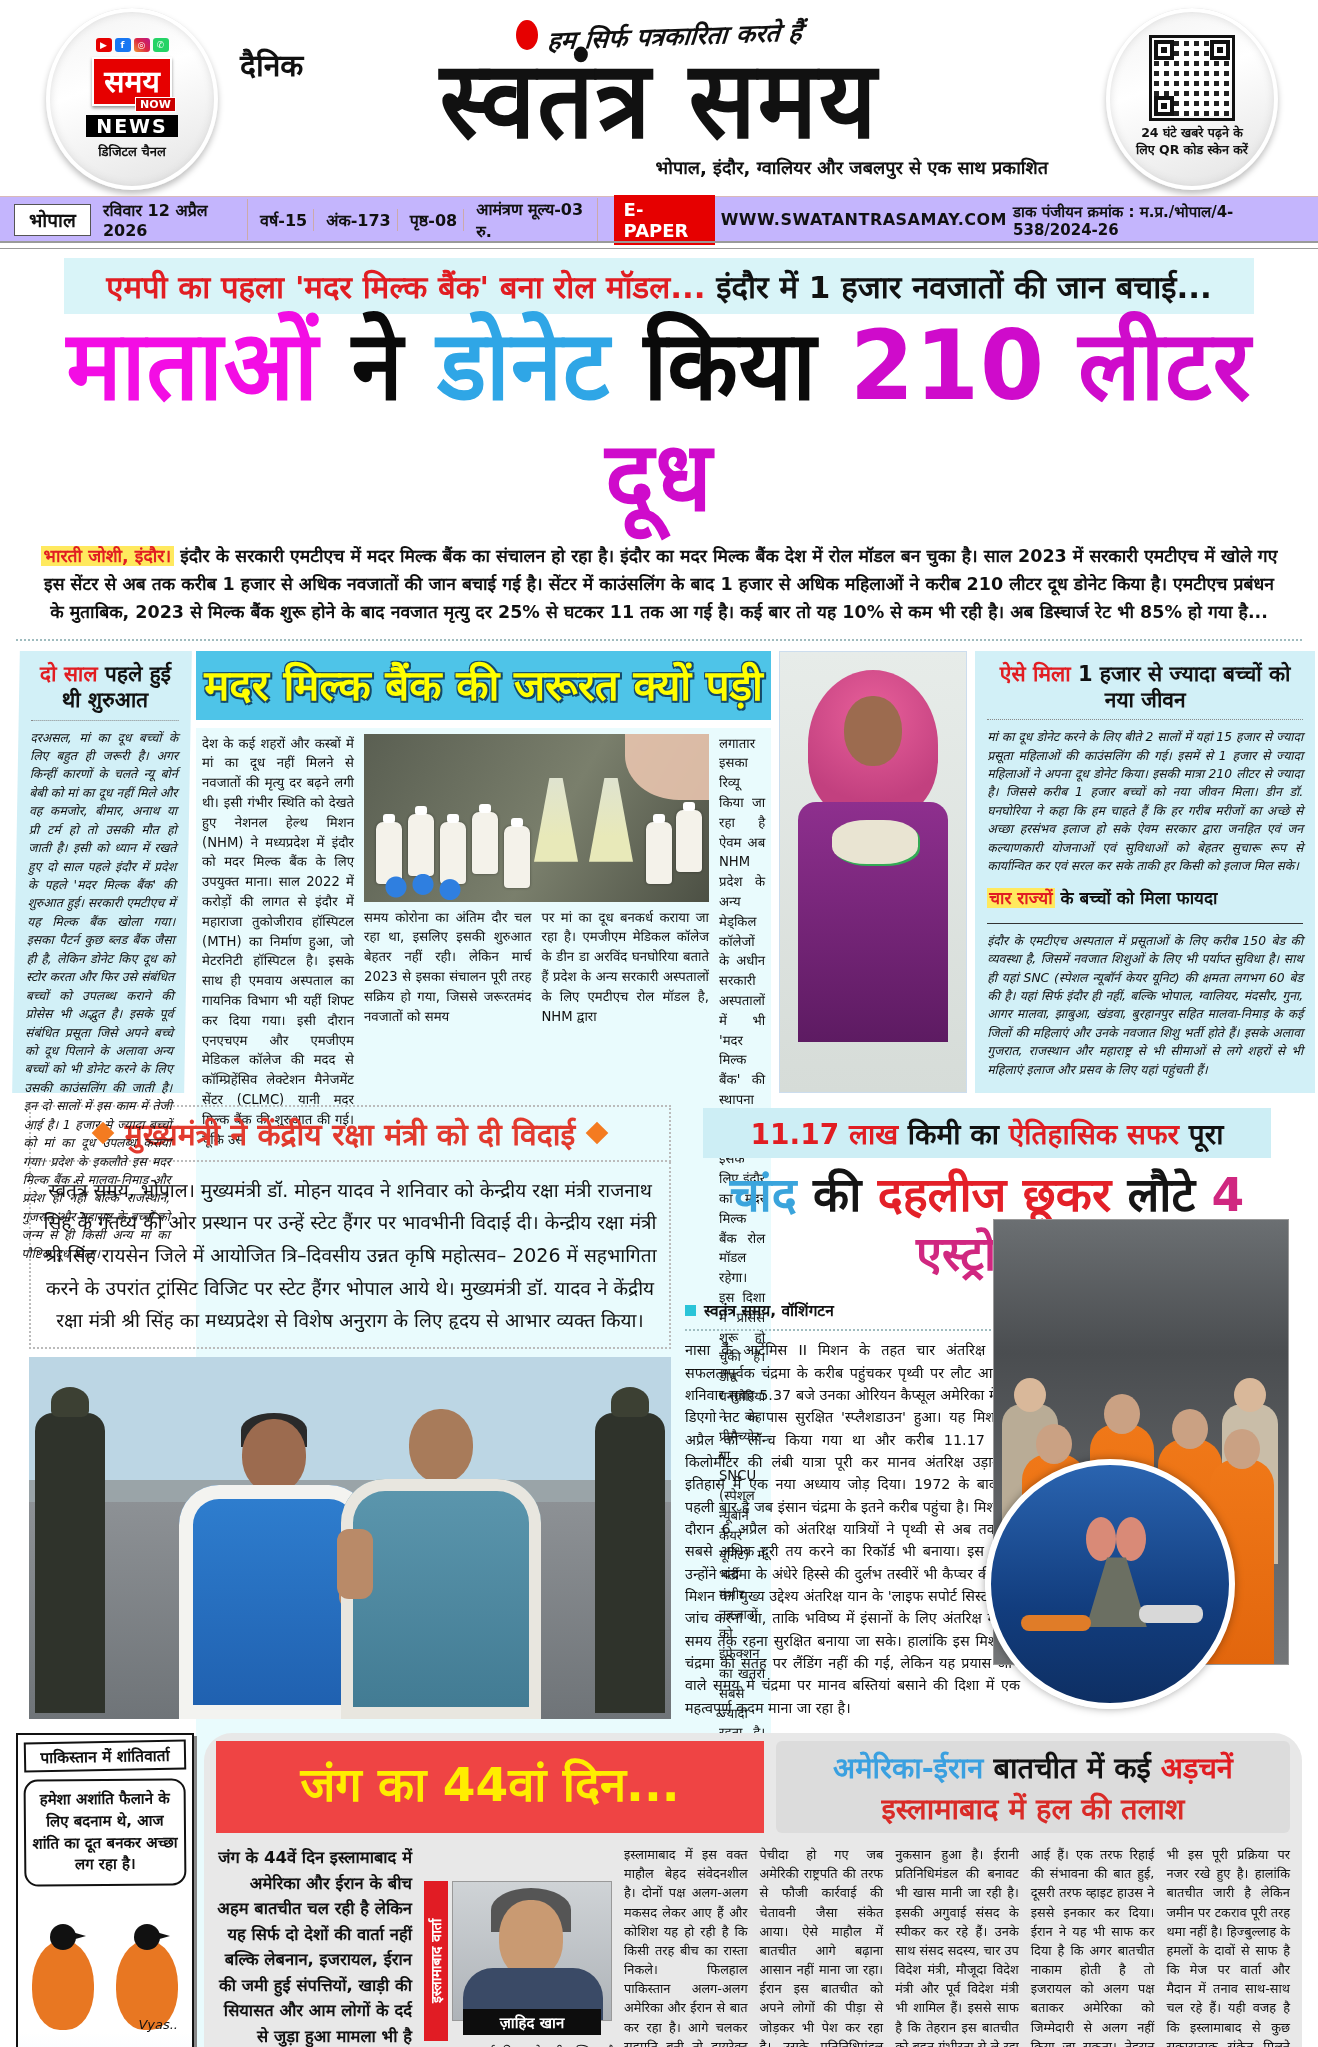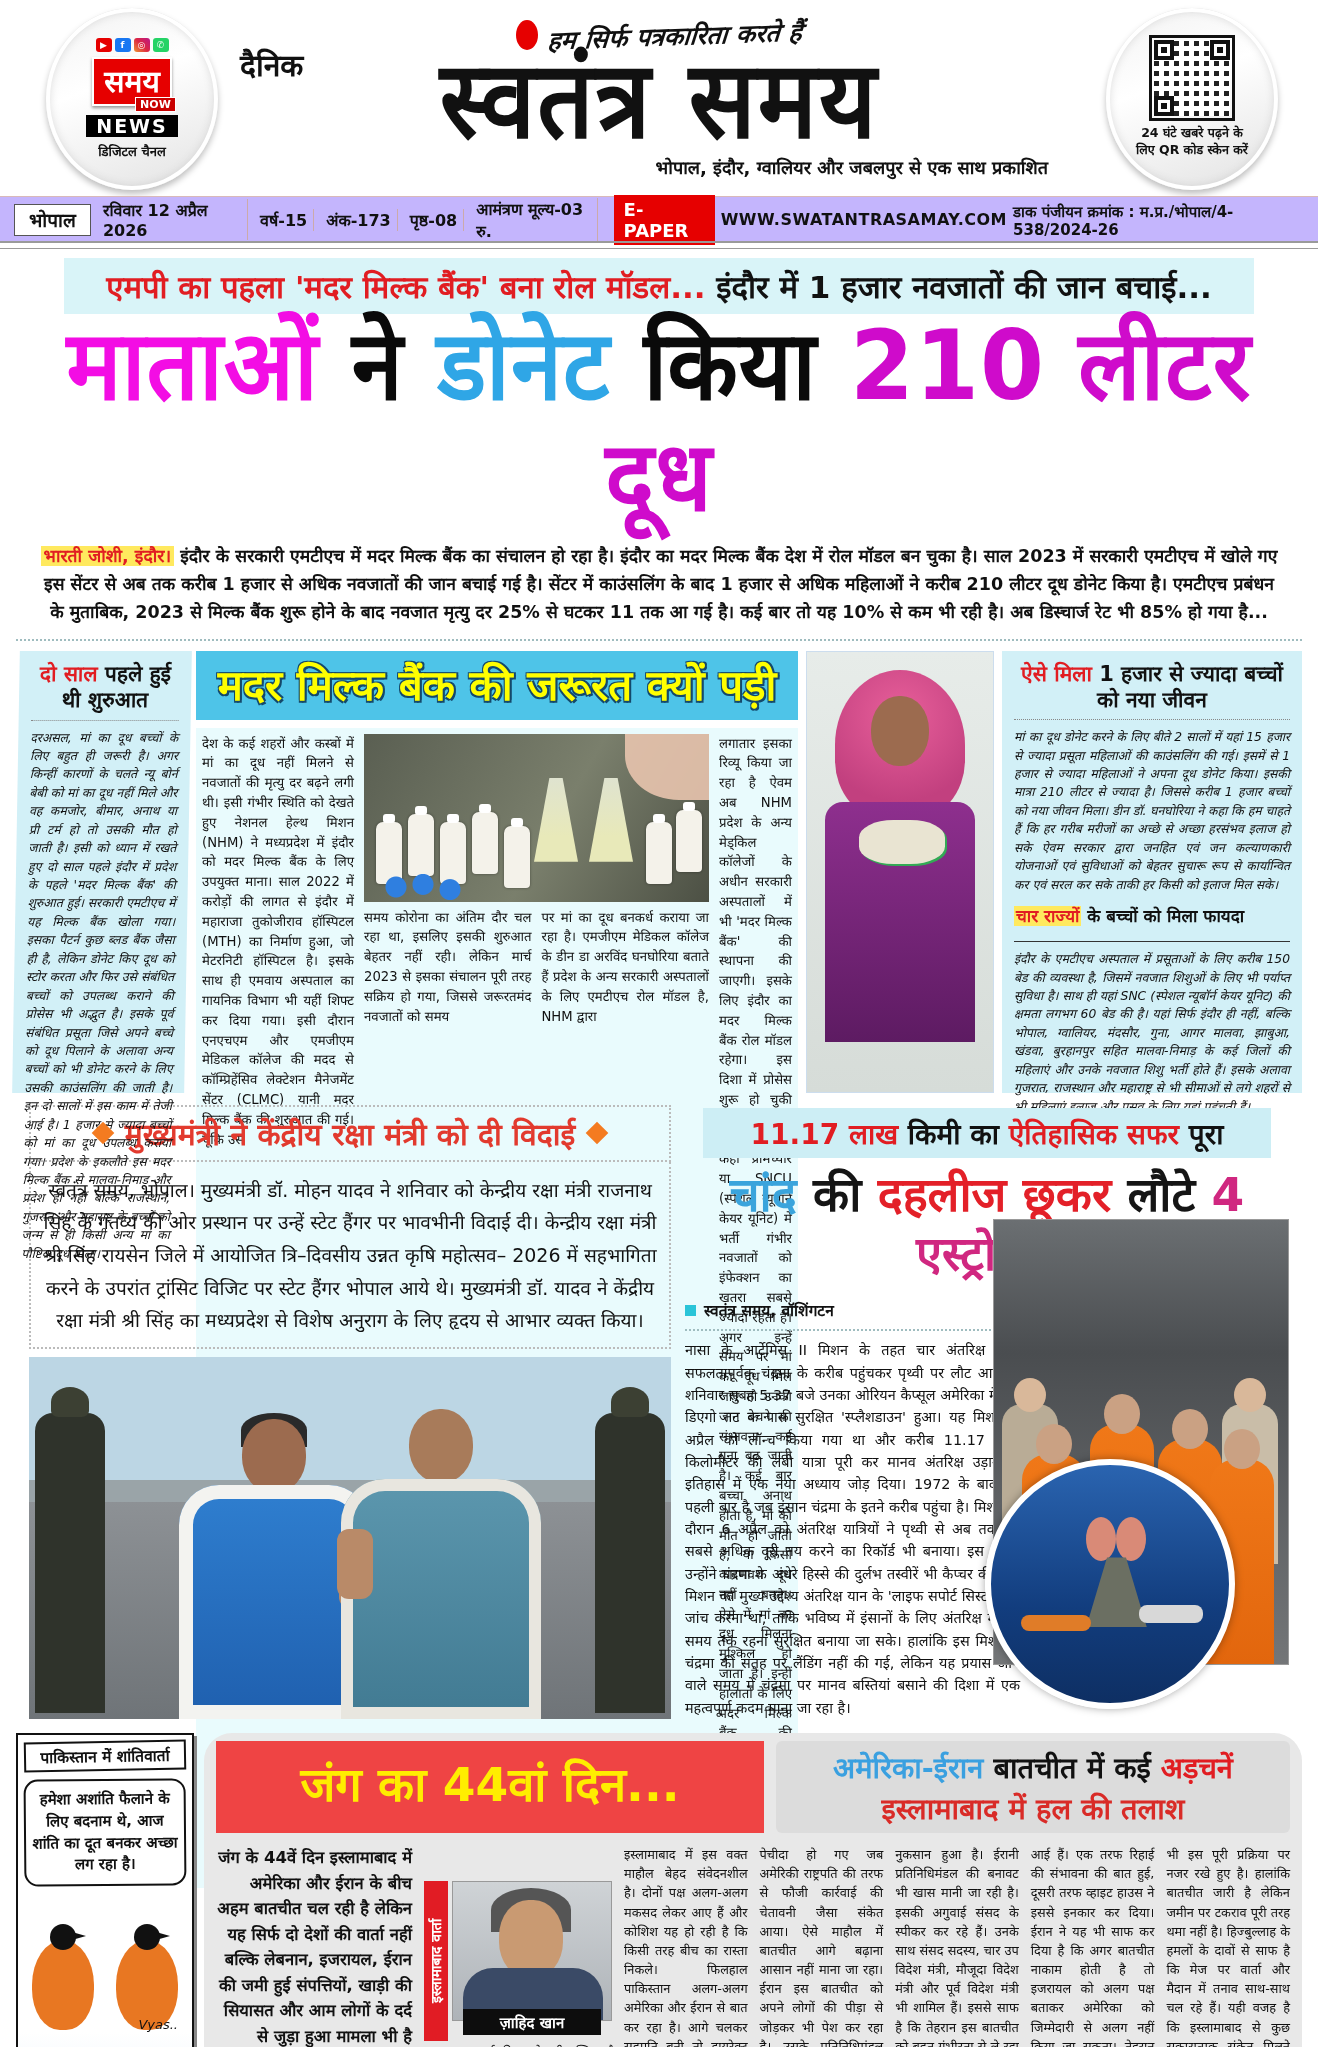--- a/index.html
+++ b/index.html
@@ -80,21 +80,21 @@
   .bottle::before{ content:""; position:absolute; top:-8px; left:7px; width:12px; height:9px; background:#fff; border-radius:3px; }
   .flask { position:absolute; width:44px; height:84px; background:linear-gradient(#dfe3cf,#e8e9b9 70%); clip-path:polygon(35% 0,65% 0,100% 100%,0 100%); bottom:40px; }
   .caps { position:absolute; left:14px; bottom:2px; width:90px; height:26px; background:radial-gradient(circle at 20% 50%, #2f7fe0 10px, transparent 11px), radial-gradient(circle at 50% 40%, #2f7fe0 10px, transparent 11px), radial-gradient(circle at 80% 60%, #2f7fe0 10px, transparent 11px); }
   .hand { position:absolute; right:-6px; top:-8px; width:90px; height:74px; background:#e8c4ae; border-radius:0 0 0 60%; opacity:.9; }
   
   .woman-photo { width:188px; flex:none; background:linear-gradient(#e7ece9,#d6dcd8); position:relative; overflow:hidden; border:1px solid #cde; }
   .w-scarf { position:absolute; left:28px; top:18px; width:130px; height:150px; background:radial-gradient(circle at 50% 30%, #e85f9a, #c2407f 70%); border-radius:50% 50% 40% 40%; }
   .w-face { position:absolute; left:64px; top:44px; width:58px; height:70px; background:#9c6b4f; border-radius:48%; }
   .w-dress { position:absolute; left:18px; top:150px; width:150px; height:240px; background:linear-gradient(#8e2f8e,#5d1b62); border-radius:18px 18px 0 0; }
   .w-baby { position:absolute; left:52px; top:168px; width:86px; height:44px; background:#e9e4d2; border-radius:40%; box-shadow:2px 2px 0 #3a5; }
-  .box-right { width:300px; flex:none; }
+  .box-right { width:340px; flex:none; }
   .sub-head { font-size:17px; font-weight:bold; margin:10px 0 4px; border-bottom:1px solid #333; padding-bottom:14px; }
   .sub-head .red { color:#e11d22; background:#ffe95e; padding:0 2px; }
 
   
   .middle { display:flex; gap:14px; padding:12px 29px 0;align-items:flex-end; }
   .cm-col { width:642px; flex:none; }
   .cm-headwrap { border-top:2px dotted #bbb; border-bottom:2px dotted #bbb; padding:6px 0; display:flex; align-items:center; justify-content:center; gap:14px; border-left:2px dotted #bbb; border-right:2px dotted #bbb; }
   .diamond { width:16px; height:16px; background:#f47b20; transform:rotate(45deg); flex:none; }
   .cm-head { color:#e23a2e; font-size:30px; font-weight:900; }
   .cm-body { font-size:19px; line-height:1.72; text-align:center; padding:12px 6px 10px; border-left:2px dotted #bbb; border-right:2px dotted #bbb; border-bottom:2px dotted #bbb; }

